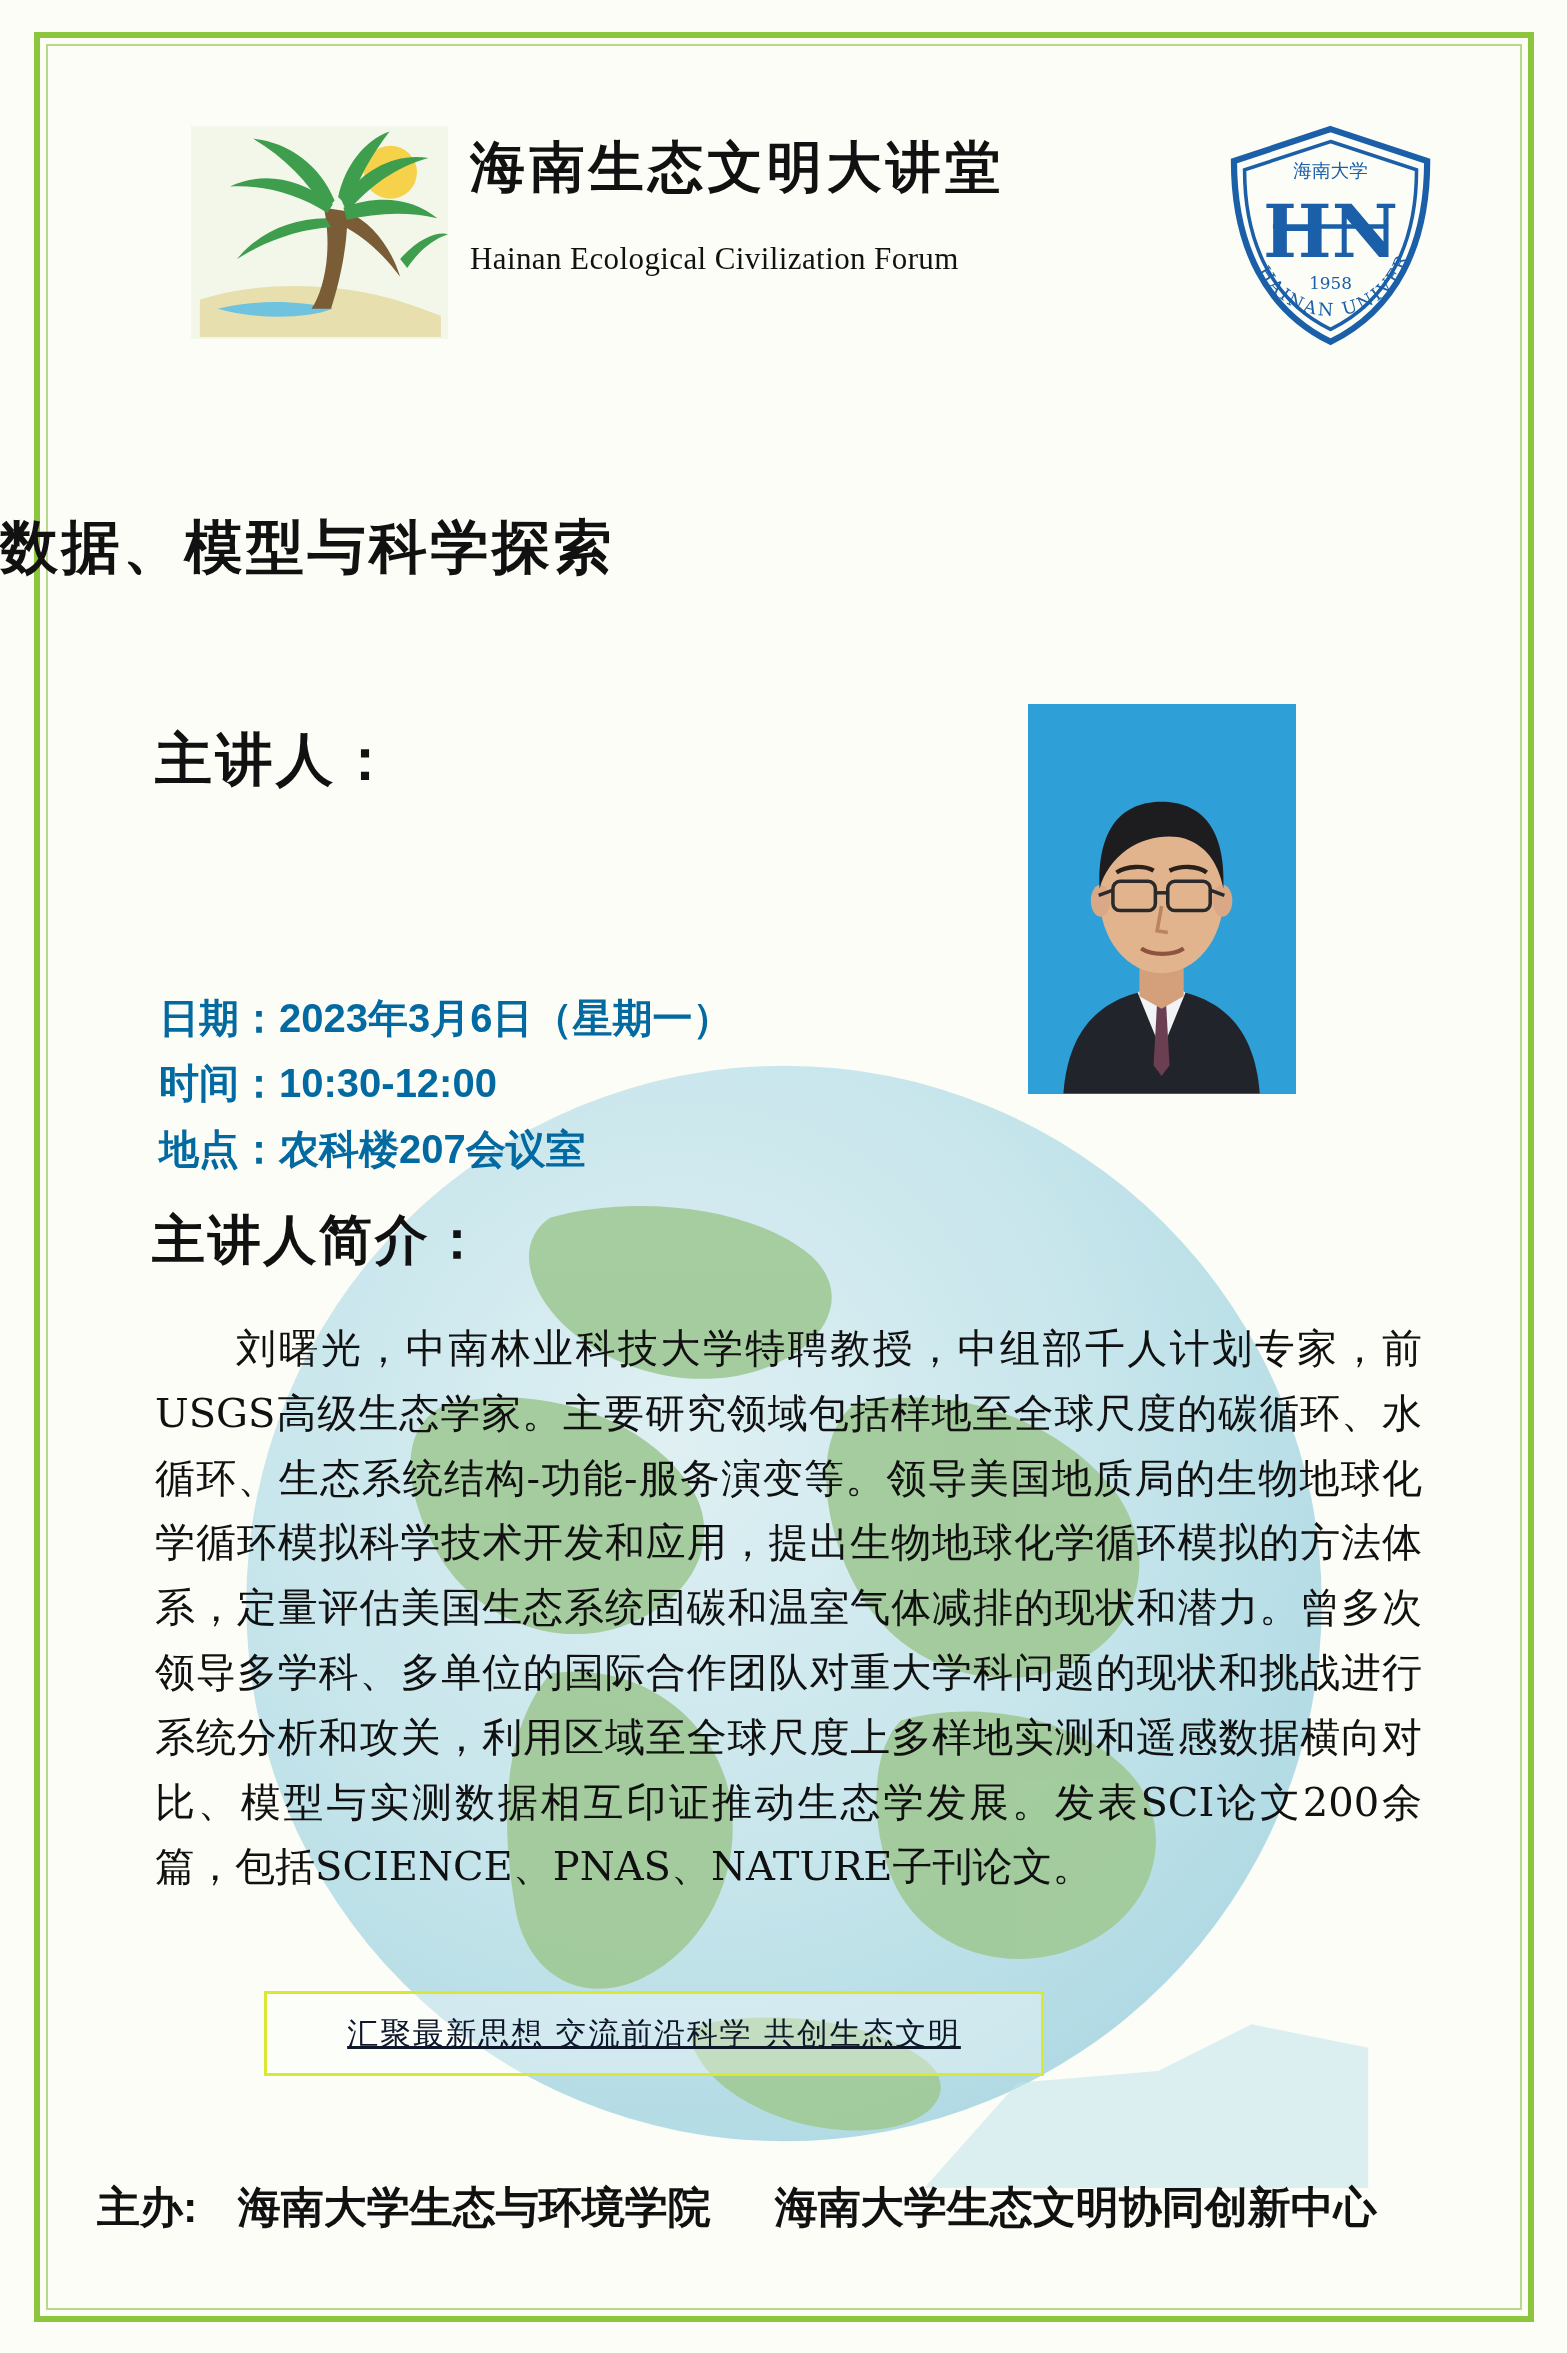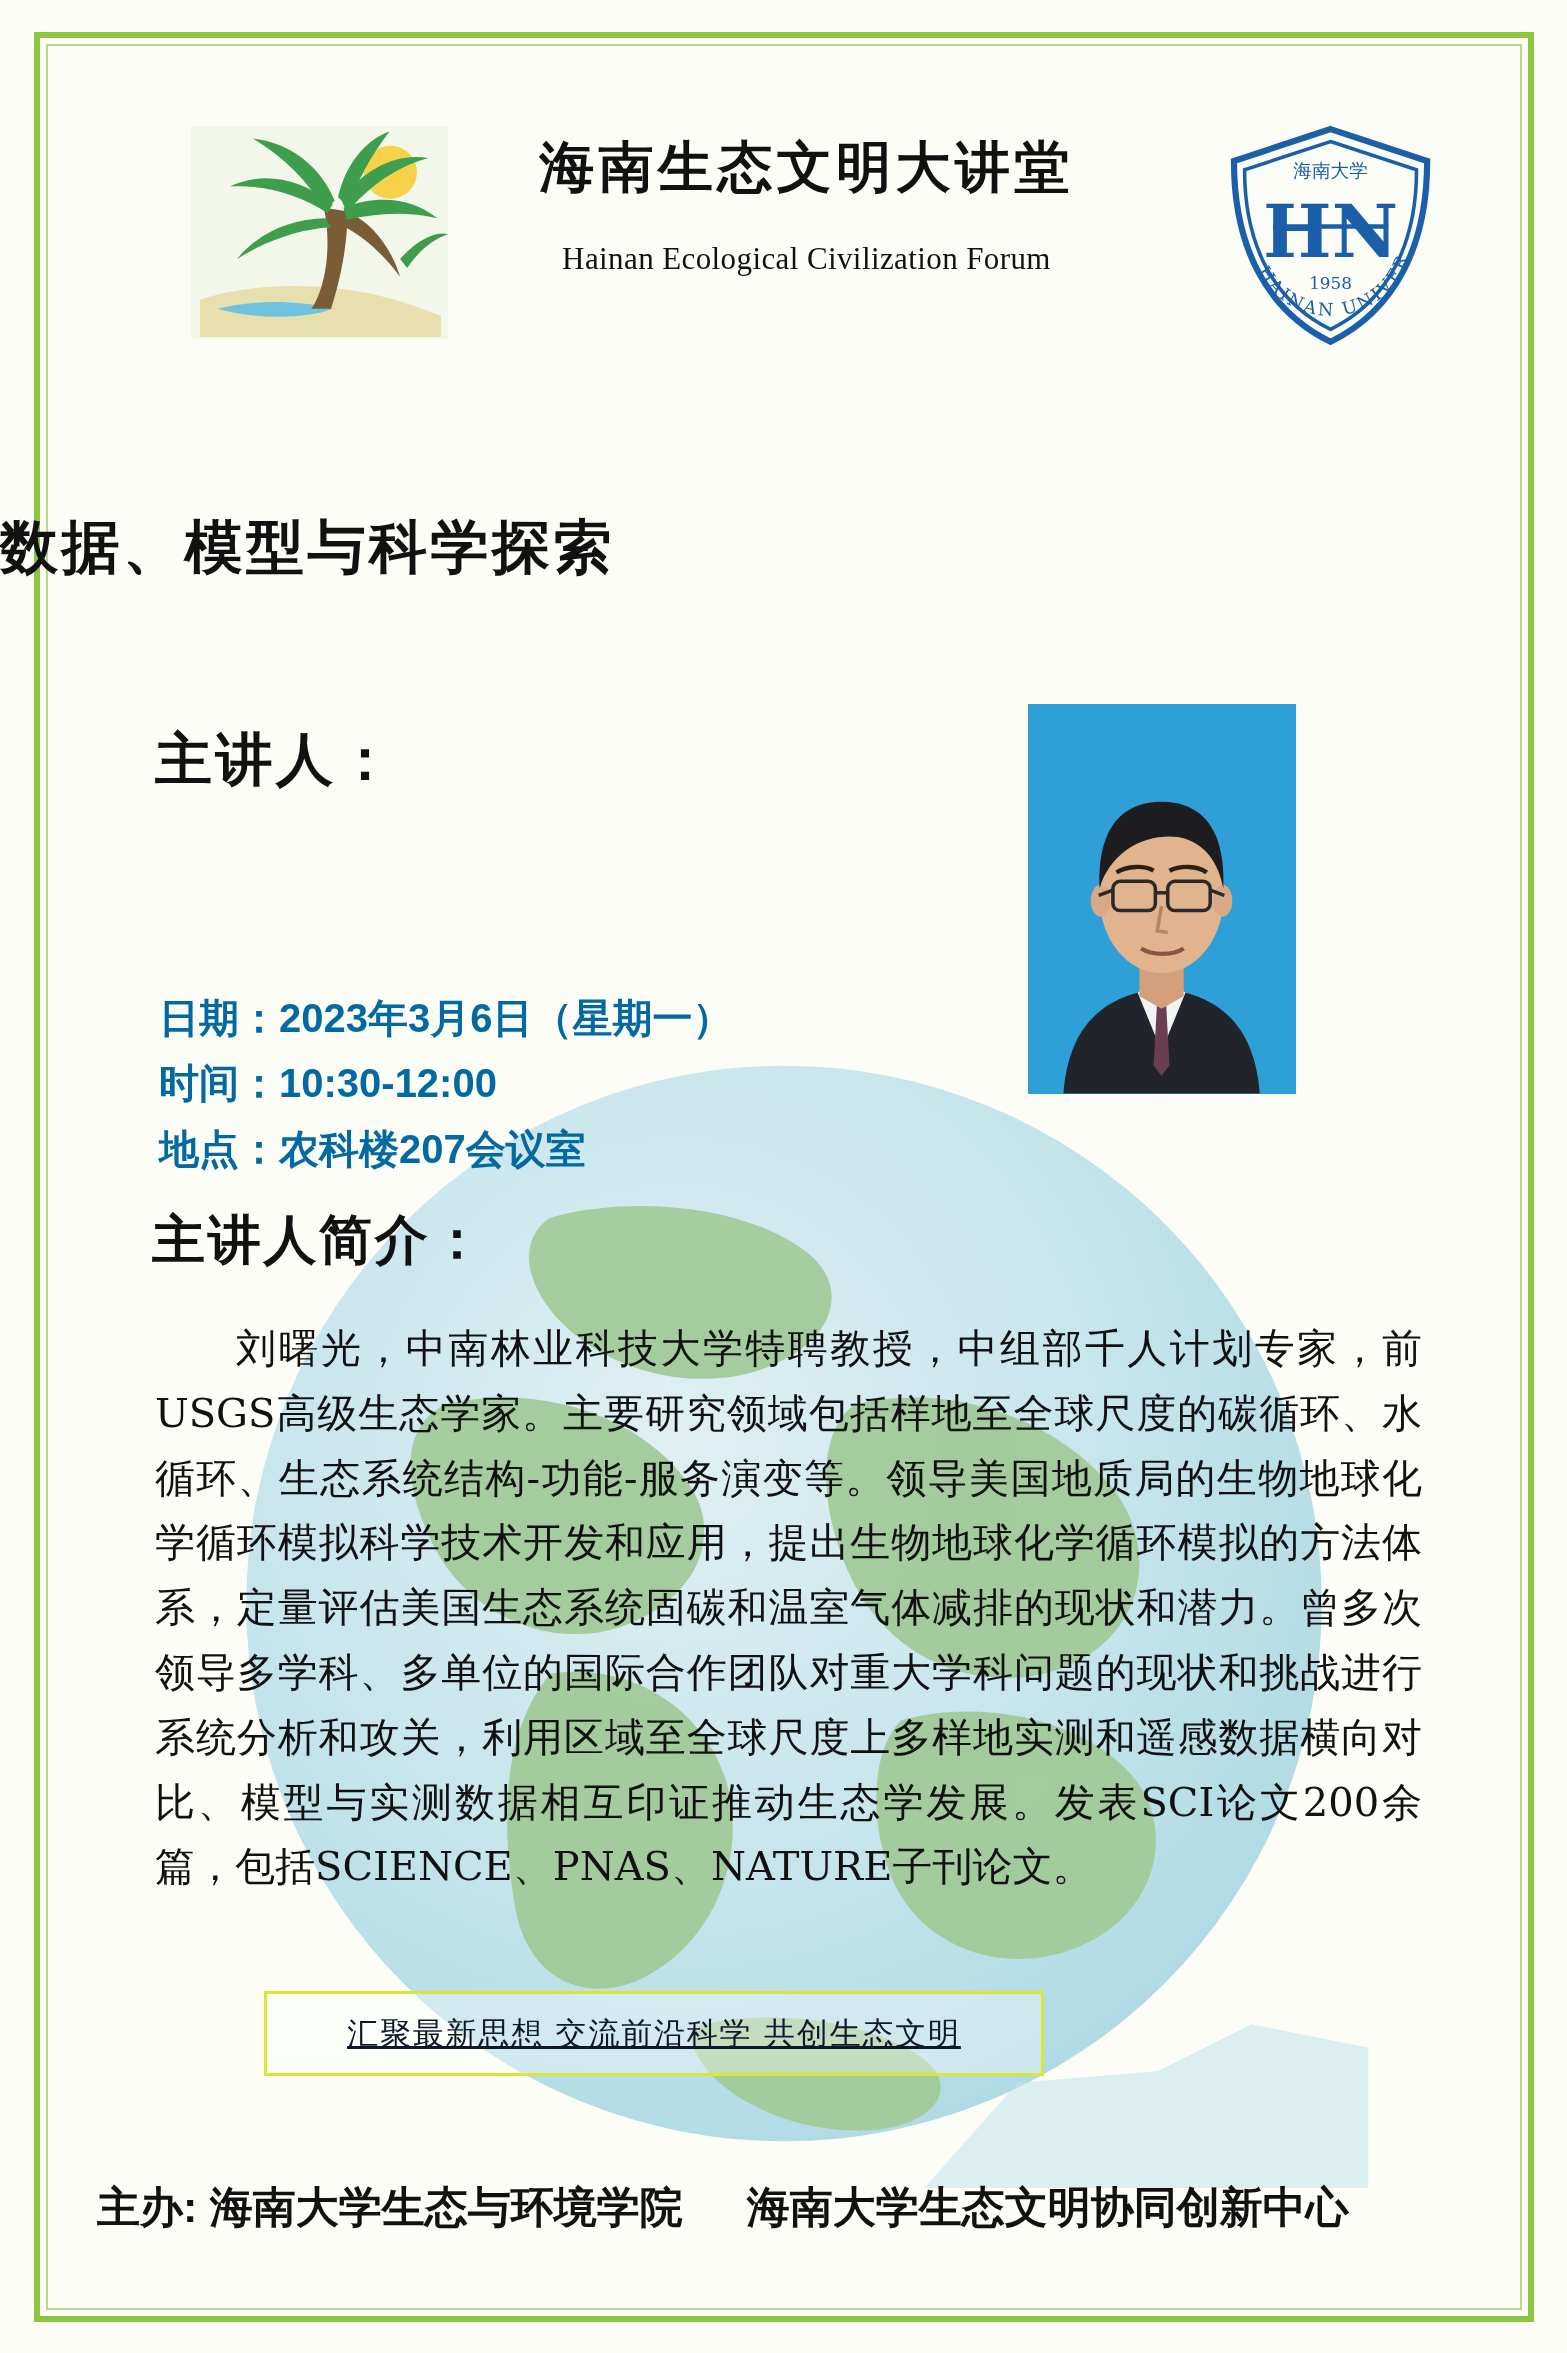--- a/index.html
+++ b/index.html
@@ -76,21 +76,21 @@
     left: 102px;
     top: 19.5px;
     width: 257px;
     height: 213px;
   }
   .header-titles {
     position: absolute;
     left: 381px;
     top: 26.6px;
     width: 673px;
-    text-align: center;
+    text-align: left;
   }
   .title-cn {
     font-family: "DejaVu Serif", serif;
     font-weight: bold;
     font-size: 55px;
     letter-spacing: 4.4px;
     color: #111111;
     line-height: 1.25;
     white-space: nowrap;
   }
@@ -248,20 +248,21 @@
     font-weight: bold;
     font-size: 43px;
     color: #111111;
     margin-right: 12.4px;
   }
   .footer-org {
     font-family: "Liberation Sans", sans-serif;
     font-weight: bold;
     font-size: 43px;
     color: #111111;
+    margin-left: 28px;
   }
   .footer-org.second {
     margin-left: 64px;
   }
 </style>
 </head>
 <body>
 
 <div class="poster">
 

